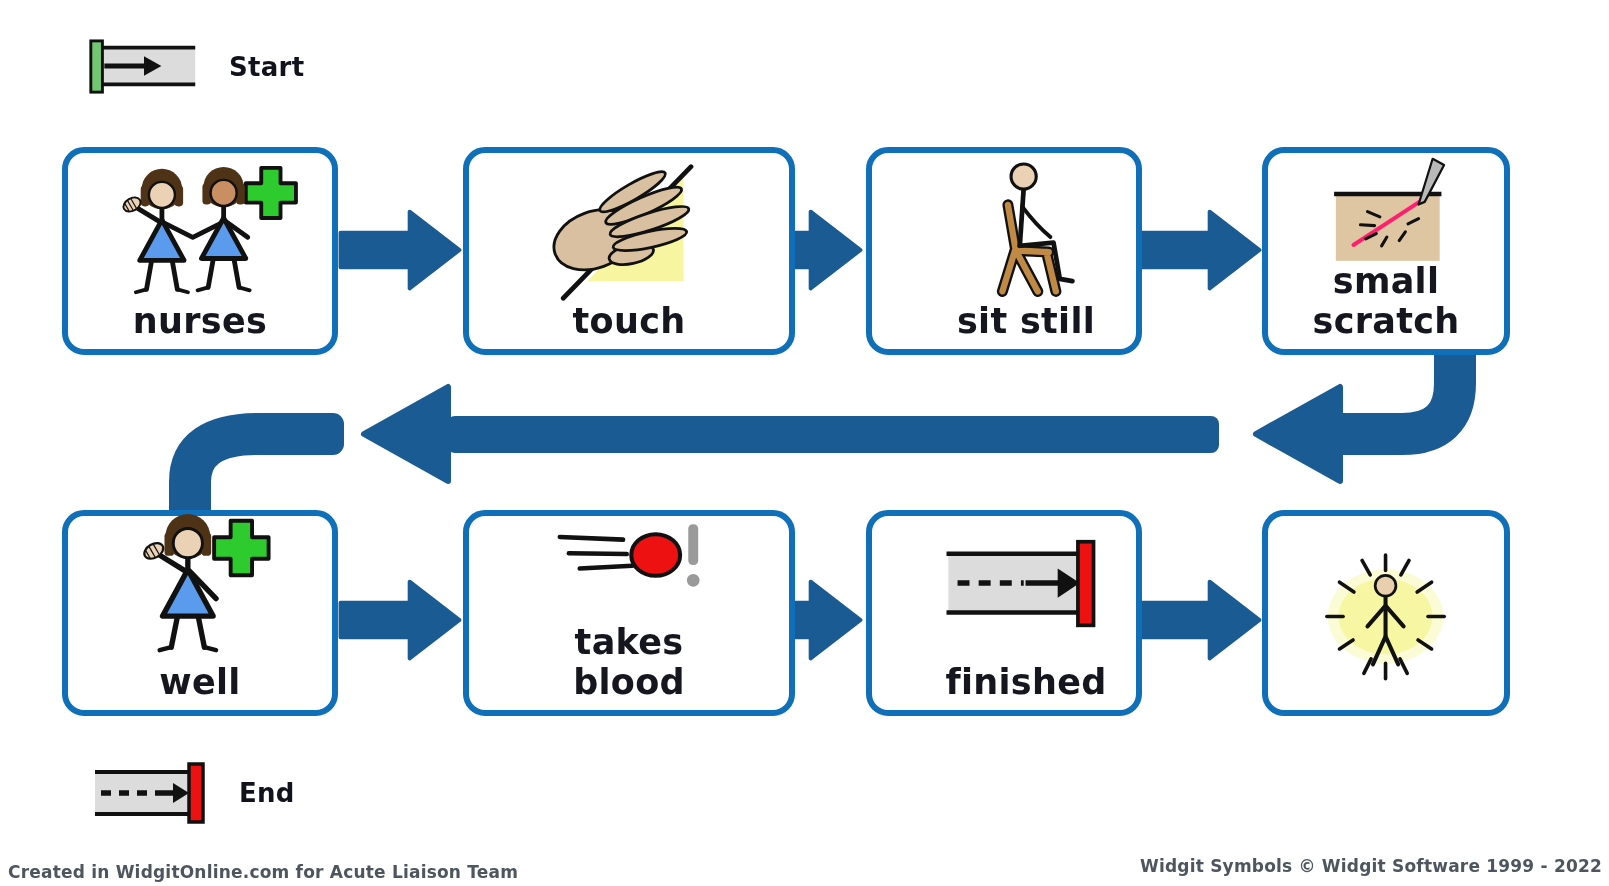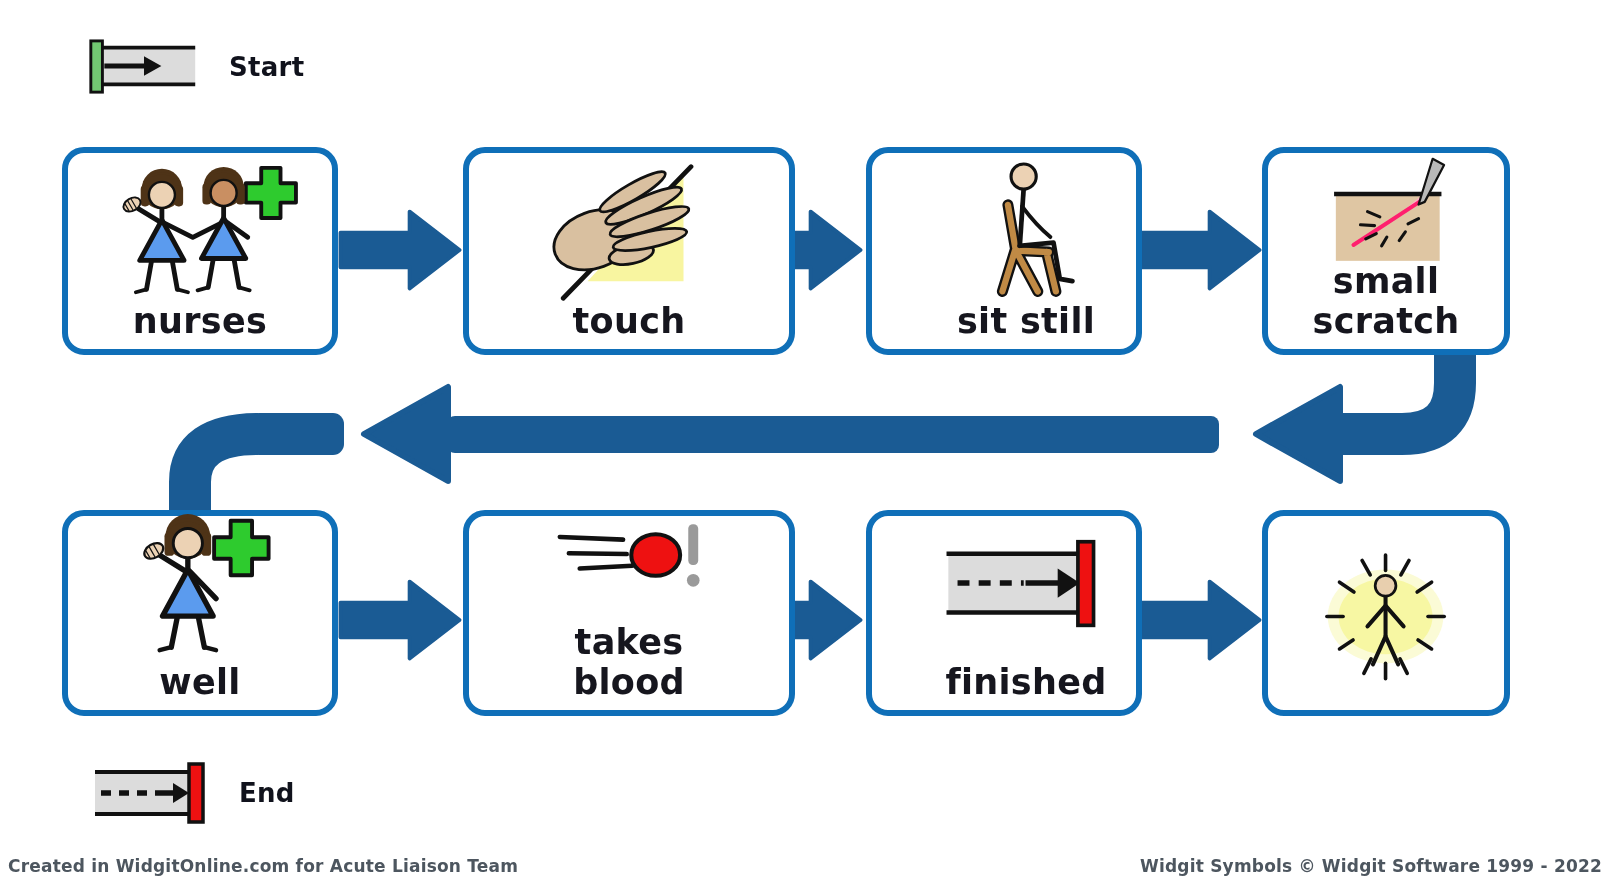--- a/index.html
+++ b/index.html
@@ -33,21 +33,21 @@
   #legend-start{left:86px;top:38px;}
   #legend-end{left:93px;top:762px;}
   .legend-label{
     font-size:26px;font-weight:600;color:#10121c;letter-spacing:.3px;margin-left:28px;
   }
   
   .footer-text{
     position:absolute;top:856px;font-size:17px;font-weight:600;color:#4d565f;z-index:2;
     letter-spacing:.2px;
   }
-  #footer-left{left:8px;}
+  #footer-left{left:8px;margin-top:6px;}
   #footer-right{right:7px;text-align:right;}
 </style>
 </head>
 <body>
 
 <div id="canvas">
 
   <svg id="return-path" width="1609" height="886" viewBox="0 0 1609 886">
     <g fill="#1a5b94" stroke="none">
       <path d="M1455,350 V383 Q1455,434 1402,434 H1342" fill="none" stroke="#1a5b94" stroke-width="42"></path>

